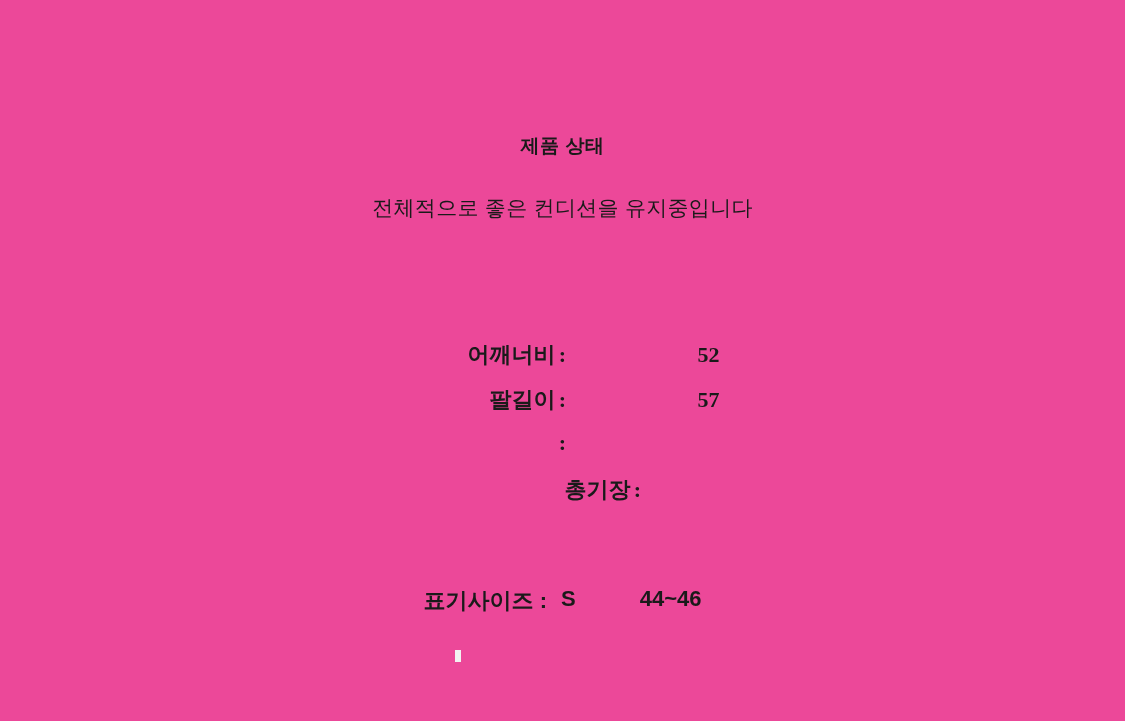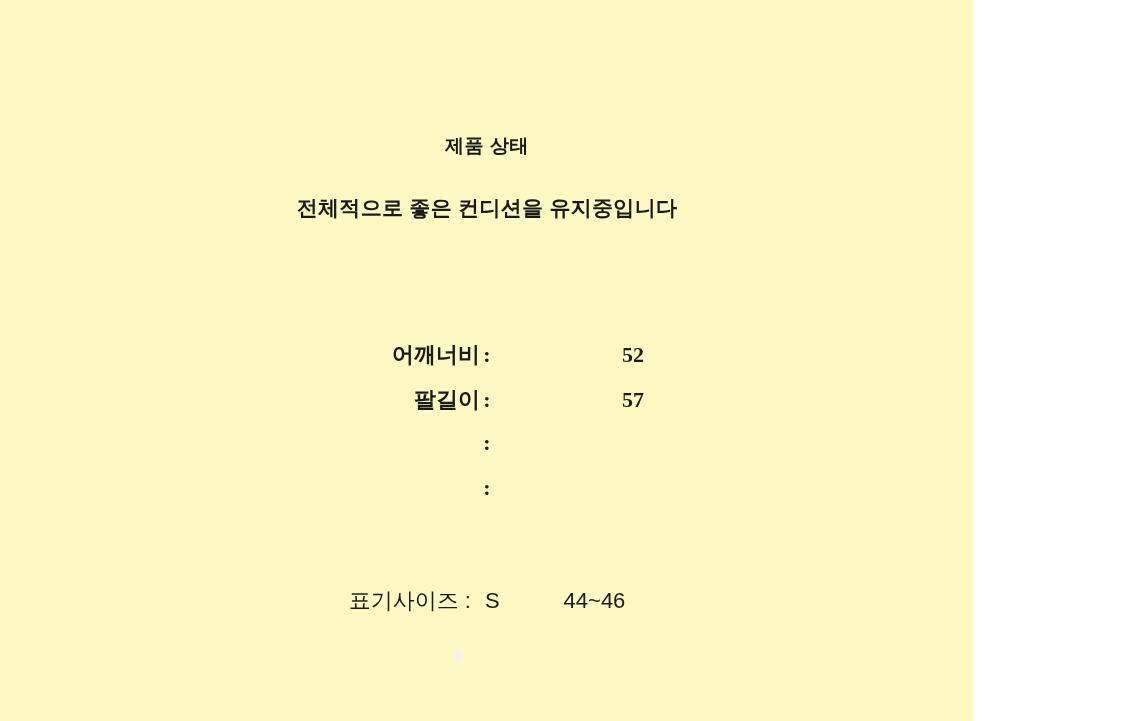--- a/index.html
+++ b/index.html
@@ -9,38 +9,38 @@
   }
   body {
     width: 1125px;
     height: 721px;
     font-family: "Liberation Sans", "DejaVu Sans", sans-serif;
     color: #1a1a1a;
     overflow: hidden;
   }
   .page {
     position: relative;
-    width: 974px;
+    width: 1125px;
     height: 721px;
-    background: #fef9c3;
+    background: #ec4899;
   }
   .center-col {
     position: absolute;
     left: 0;
     right: 0;
     text-align: center;
   }
   .heading {
     font-size: 19px;
     font-weight: 700;
     letter-spacing: 0.5px;
   }
   .subheading {
     font-size: 21px;
-    font-weight: 700;
+    font-weight: 400;
     letter-spacing: 0.3px;
   }
   .section-title {
     font-size: 20px;
     font-weight: 700;
     letter-spacing: 0.3px;
   }
 
   
   .measure-list {
@@ -78,23 +78,23 @@
     box-sizing: border-box;
   }
 
   .size-summary {
     position: absolute;
     left: 0;
     right: 0;
     top: 586px;
     display: flex;
     justify-content: center;
-    align-items: center;
+    align-items: flex-start;
     font-size: 22px;
-    font-weight: 400;
+    font-weight: 700;
   }
   .size-summary .label {
     white-space: nowrap;
   }
   .size-summary .value {
     white-space: nowrap;
   }
   .gap-sm { display: inline-block; width: 14px; }
   .gap-md { display: inline-block; width: 46px; }
   .gap-lg { display: inline-block; width: 18px; }
@@ -130,20 +130,21 @@
       <span class="measure-label">팔길이</span>
       <span class="measure-colon">:</span>
       <span class="measure-value">57</span>
     </div>
 
     <div class="measure-row">
       <span class="measure-colon">:</span>
     </div>
 
     <div class="measure-row">
+      <span class="measure-label">총기장</span>
       <span class="measure-colon">:</span>
     </div>
 
   </div>
 
   <div class="size-summary">
     <span class="label">표기사이즈 :</span>
     <span class="gap-sm"></span>
     <span class="value">S</span>
     <span class="gap-md"></span>

